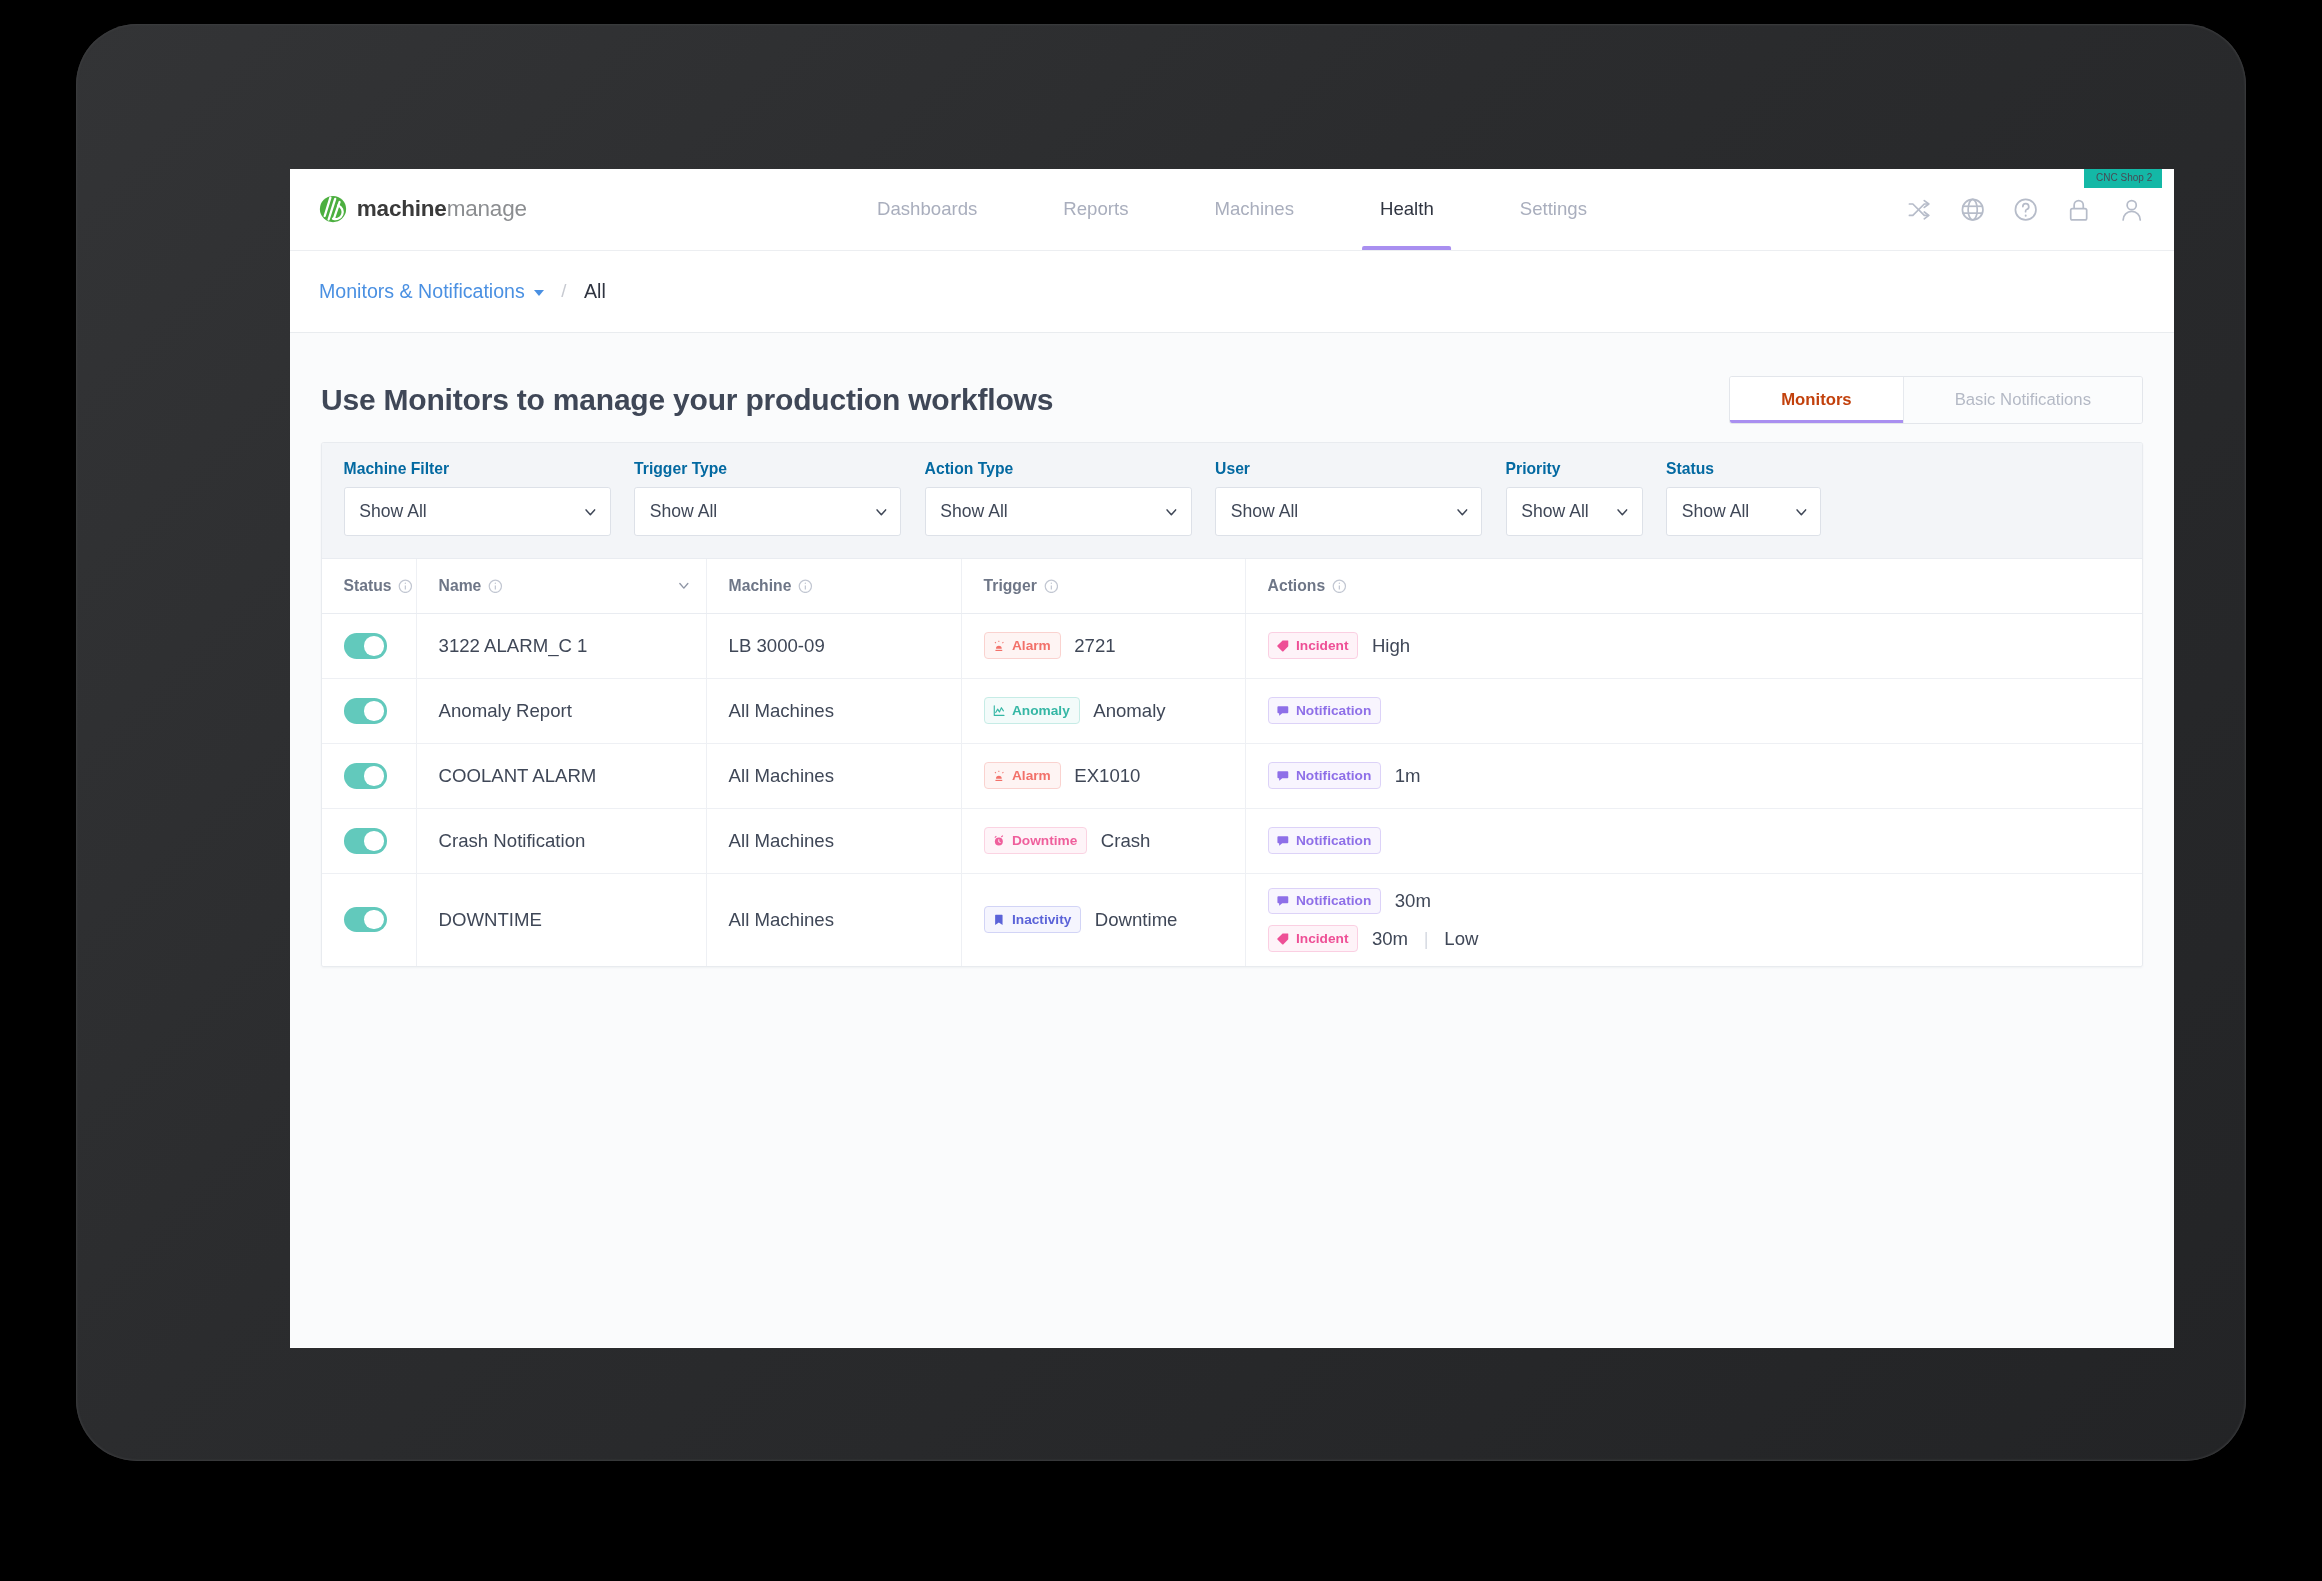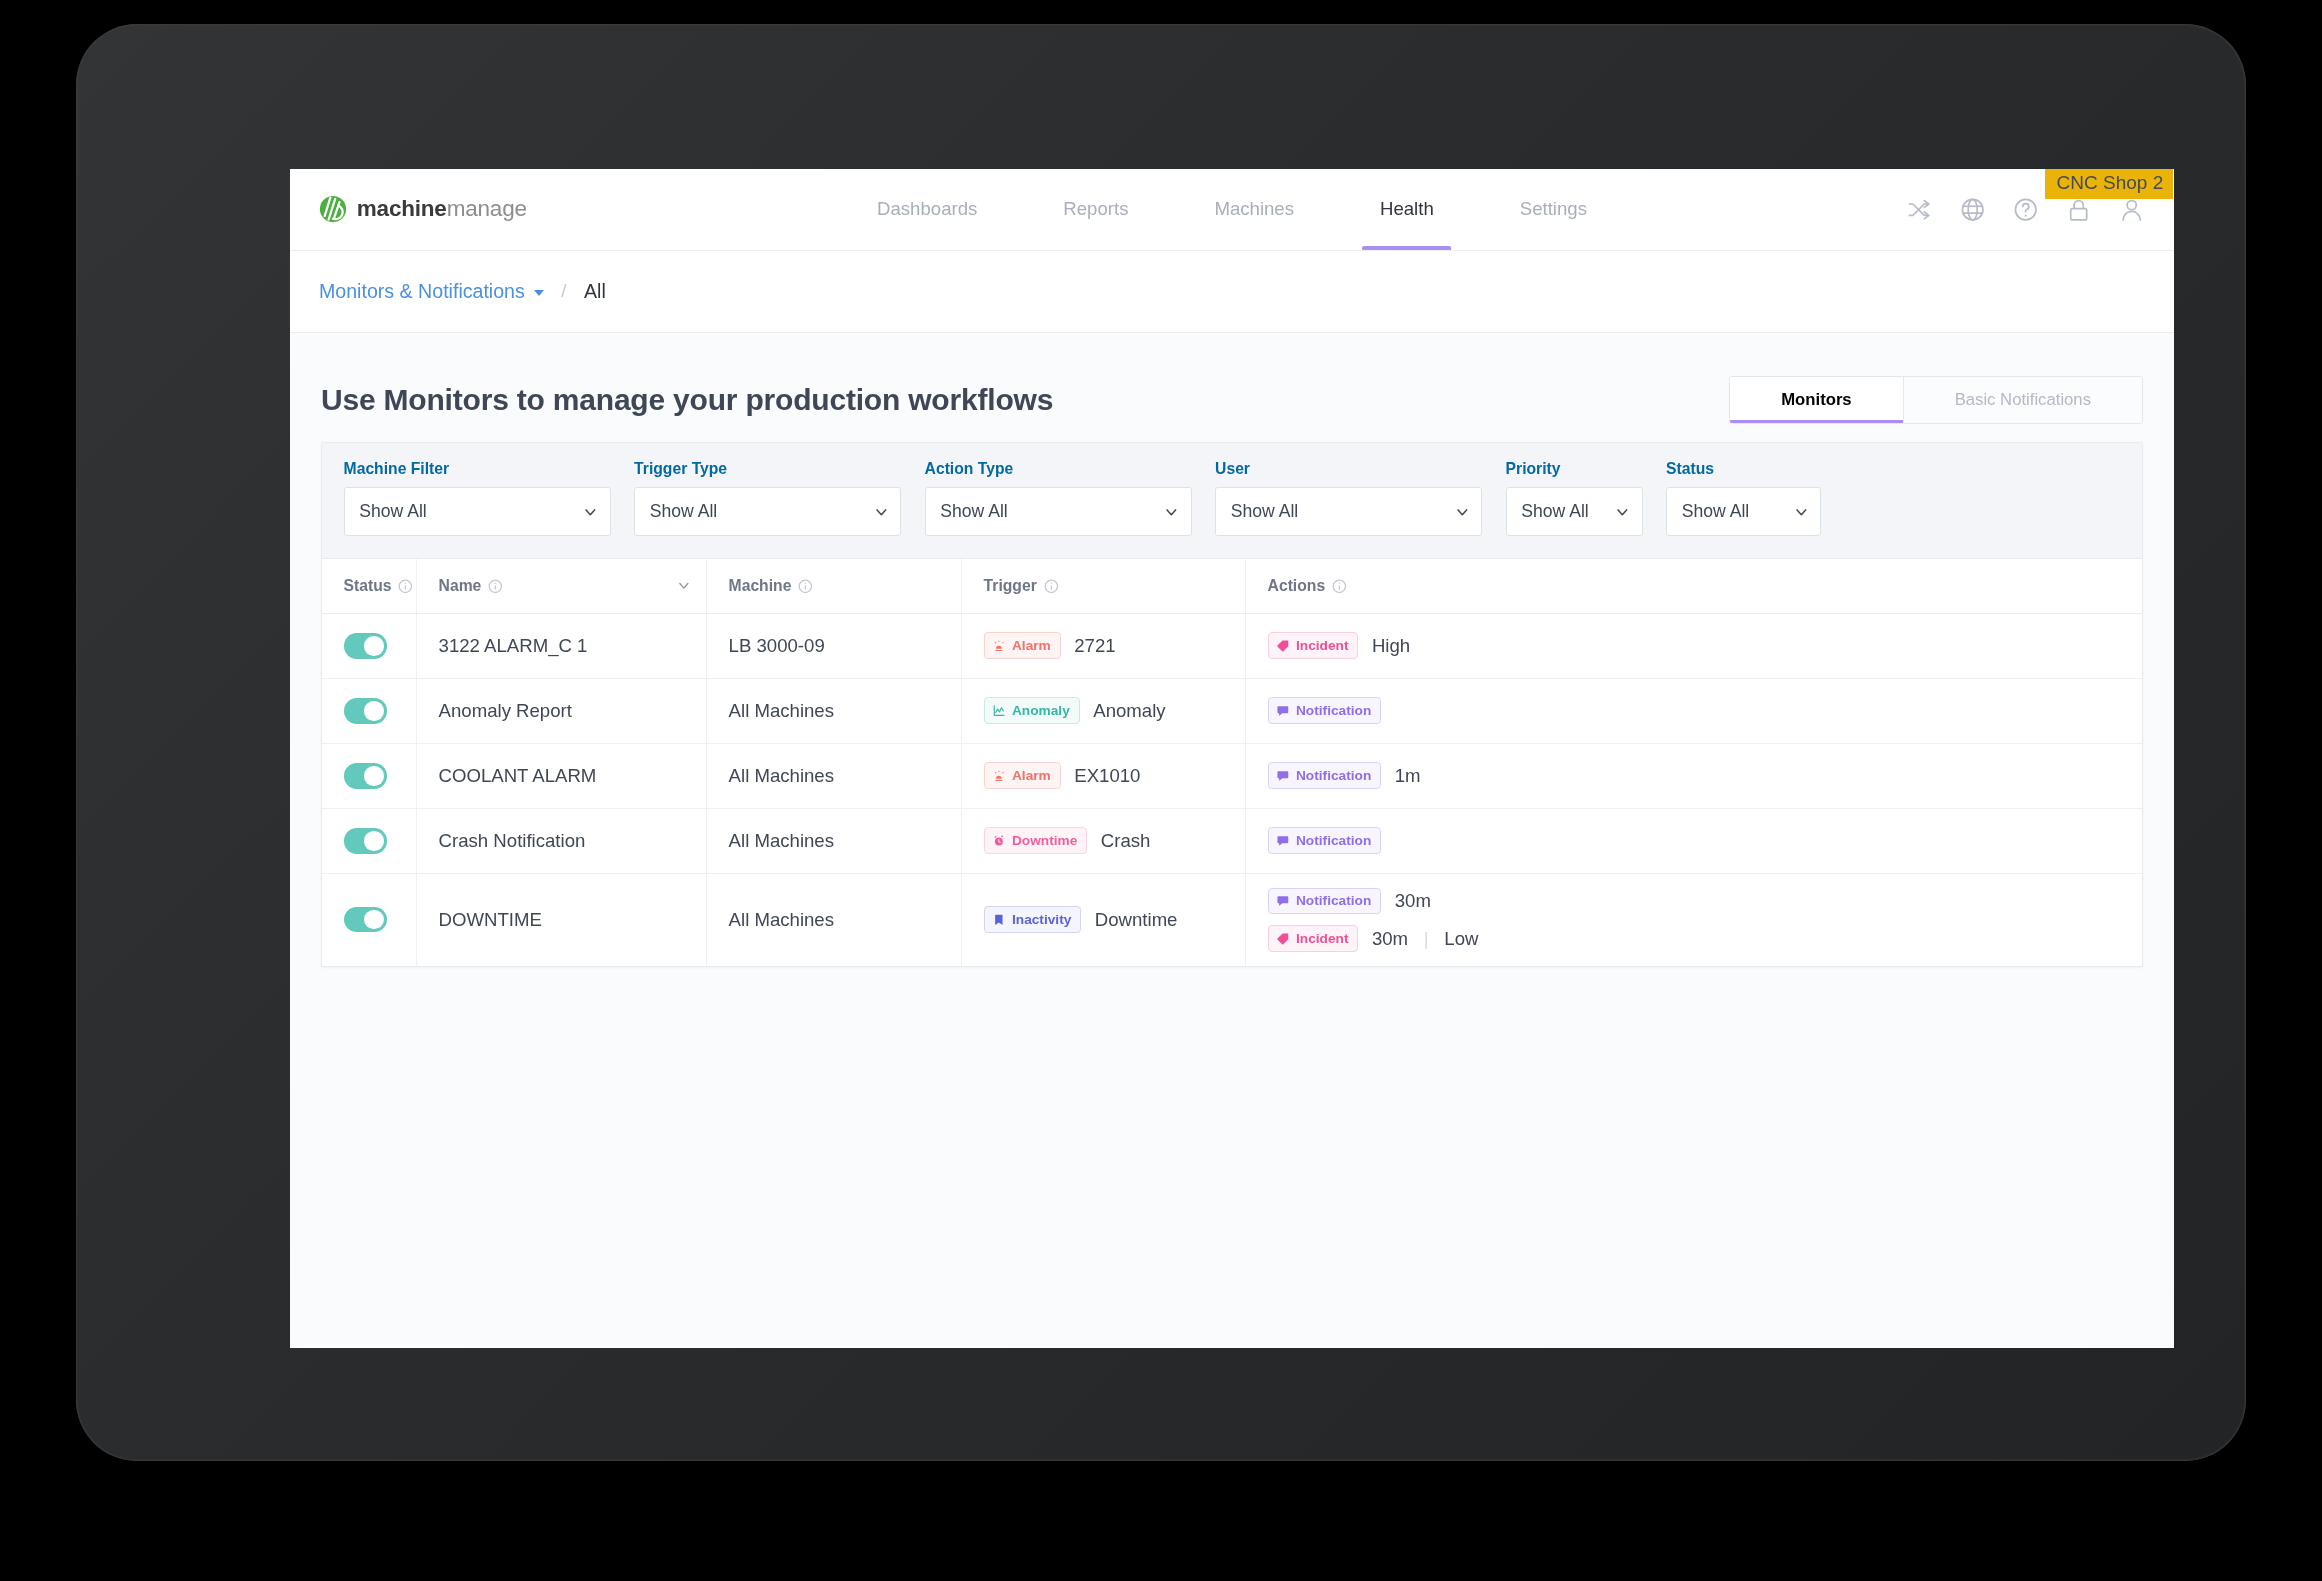--- a/index.html
+++ b/index.html
@@ -71,24 +71,24 @@
 
   .navicons {
     position: absolute; right: 29px; top: 0;
     height: 82px;
     display: flex; align-items: center; gap: 25.5px;
   }
   .navicon { width: 27.4px; height: 27.4px; cursor: pointer; display: block; color: #b6bcc9; }
 
   .account-chip {
     position: absolute;
-    right: 1px; top: 0px;
-    background: #eab308;
+    right: 12px; top: 0px;
+    background: #14b8a6;
     color: #474b55;
-    font-size: 19px;
+    font-size: 10px;
     padding: 3.9px 9.8px 4.9px 11.8px;
     white-space: nowrap;
     z-index: 5;
   }
 
   
   .breadcrumb {
     height: 82px;
     background: #ffffff;
     display: flex; align-items: center;
@@ -123,21 +123,21 @@
   .seg {
     font-size: 16.7px;
     padding: 13.7px 51px 12.7px;
     cursor: pointer;
     white-space: nowrap;
     background: #fbfcfd;
     color: #b4b9c5;
   }
   .seg.active {
     background: #ffffff;
-    color: #000000;
+    color: #c2410c;
     font-weight: bold;
     border-bottom: 3.9px solid #a98ff0;
     padding-bottom: 8.8px;
   }
   .seg + .seg { border-left: 1px solid #e6e9ee; }
 
   
   .card {
     background: #ffffff;
     border: 1px solid #e8ebef;

